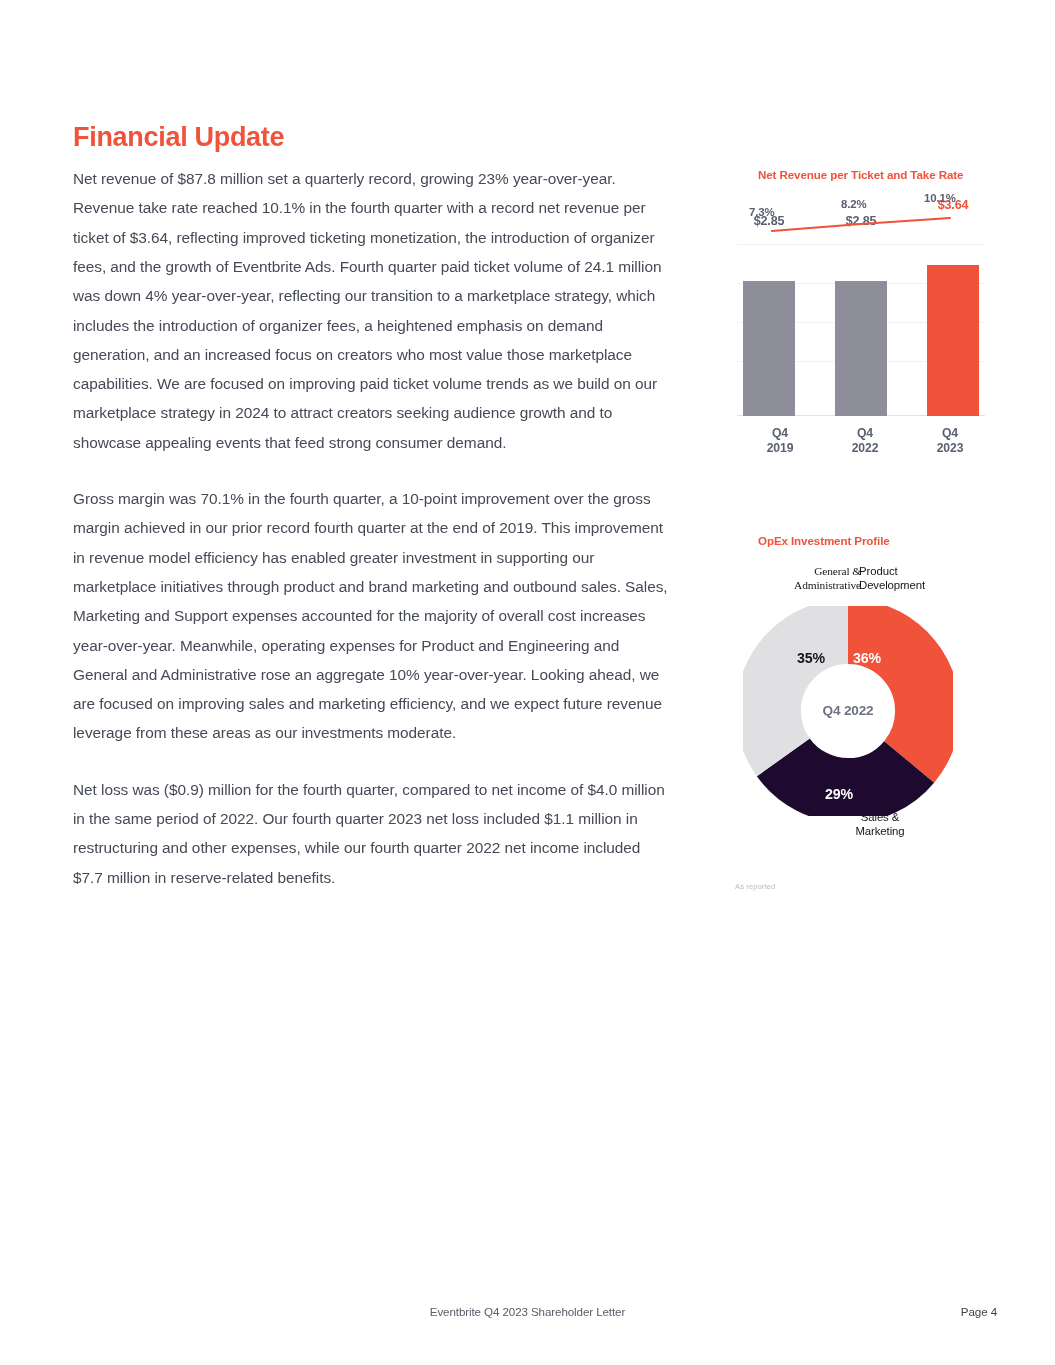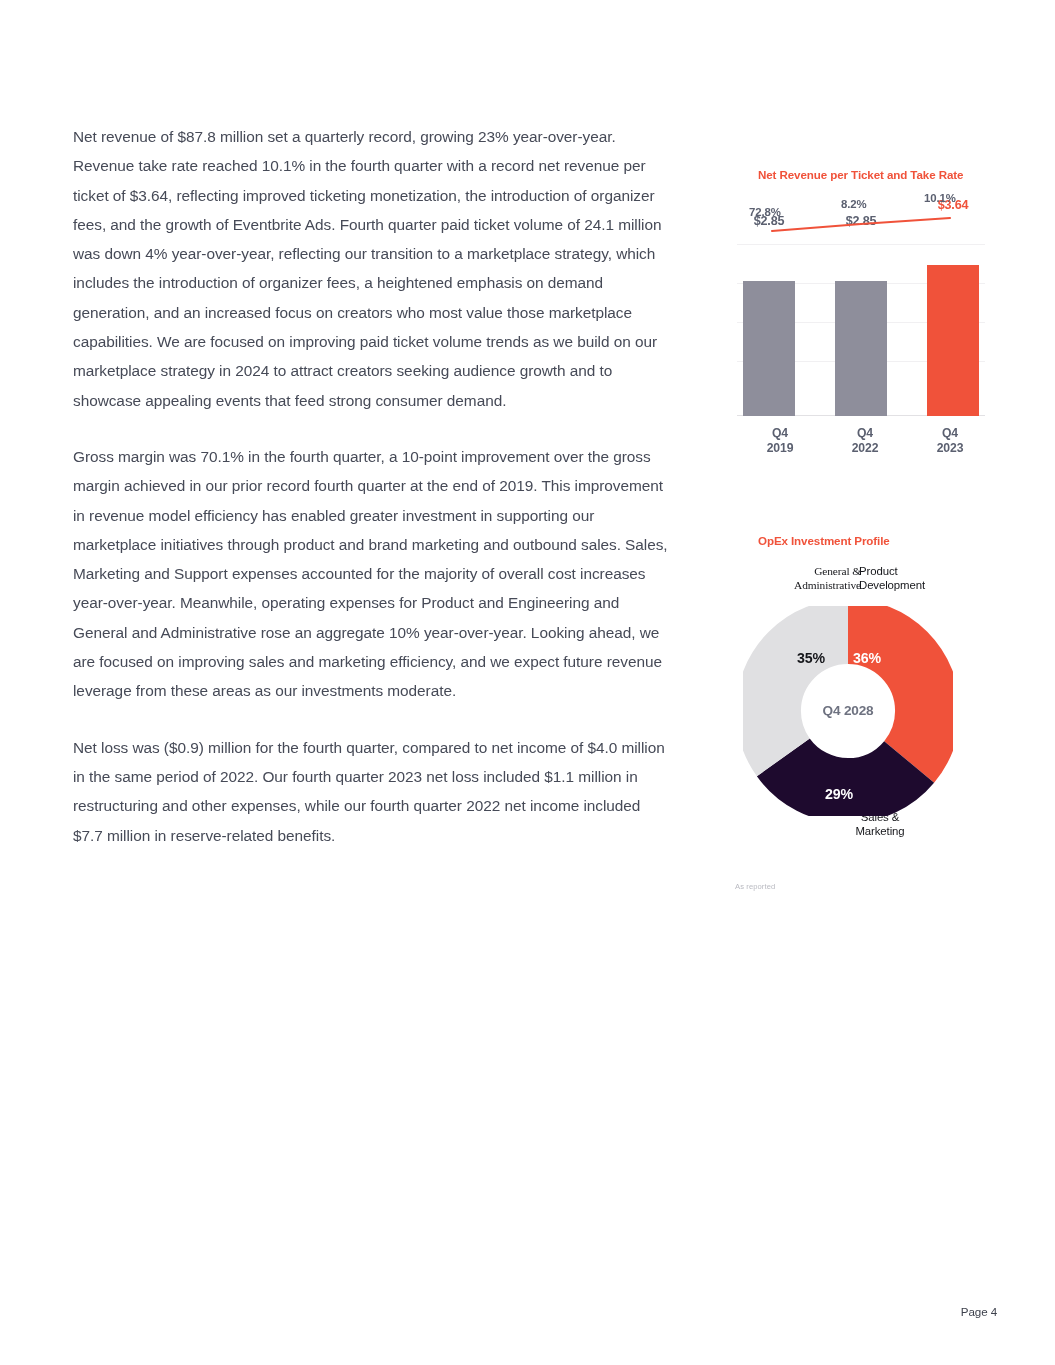--- a/index.html
+++ b/index.html
@@ -252,20 +252,21 @@
     color: #3D414C;
     letter-spacing: -0.1px;
   }
 </style>
 </head>
 <body>
 
 <div class="page">
 
   <div class="content-col">
+    <h1 class="section-title">Financial Update</h1>
 
     <p class="body-par">Net revenue of $87.8 million set a quarterly record, growing 23% year-over-year. Revenue take rate reached 10.1% in the fourth quarter with a record net revenue per ticket of $3.64, reflecting improved ticketing monetization, the introduction of organizer fees, and the growth of Eventbrite Ads. Fourth quarter paid ticket volume of 24.1 million was down 4% year-over-year, reflecting our transition to a marketplace strategy, which includes the introduction of organizer fees, a heightened emphasis on demand generation, and an increased focus on creators who most value those marketplace capabilities. We are focused on improving paid ticket volume trends as we build on our marketplace strategy in 2024 to attract creators seeking audience growth and to showcase appealing events that feed strong consumer demand.</p>
 
     <p class="body-par">Gross margin was 70.1% in the fourth quarter, a 10-point improvement over the gross margin achieved in our prior record fourth quarter at the end of 2019. This improvement in revenue model efficiency has enabled greater investment in supporting our marketplace initiatives through product and brand marketing and outbound sales. Sales, Marketing and Support expenses accounted for the majority of overall cost increases year-over-year. Meanwhile, operating expenses for Product and Engineering and General and Administrative rose an aggregate 10% year-over-year. Looking ahead, we are focused on improving sales and marketing efficiency, and we expect future revenue leverage from these areas as our investments moderate.</p>
 
     <p class="body-par">Net loss was ($0.9) million for the fourth quarter, compared to net income of $4.0 million in the same period of 2022. Our fourth quarter 2023 net loss included $1.1 million in restructuring and other expenses, while our fourth quarter 2022 net income included $7.7 million in reserve-related benefits.</p>
   </div>
 
   <div class="charts-col">
 
@@ -295,21 +296,21 @@
             <div class="bar-value accent">$3.64</div>
             <div class="bar-rect accent" style="height:79%"></div>
           </div>
         </div>
 
         <svg class="rate-svg" viewBox="0 0 248 240" preserveAspectRatio="none">
           <polyline points="35,33 124,26 213,20" fill="none" stroke="#F0523A" stroke-width="2.1" stroke-linecap="round" stroke-linejoin="round"></polyline>
         </svg>
 
         <div class="rate-labels">
-          <span class="rate-label" style="left:12px; top:8px;">72.8%</span>
+          <span class="rate-label" style="left:12px; top:8px;">7.3%</span>
           <span class="rate-label" style="left:104px; top:0px;">8.2%</span>
           <span class="rate-label" style="left:187px; top:-6px;">10.1%</span>
         </div>
 
         <div class="axis-layer">
           <div class="axis-slot">
             <div>Q4</div>
             <div>2019</div>
           </div>
           <div class="axis-slot">
@@ -347,29 +348,30 @@
           <g transform="rotate(-90 21 21)">
 
             <circle r="15.915" cx="21" cy="21" fill="transparent" stroke="#F0523A" stroke-width="13" stroke-dasharray="36 64" stroke-dashoffset="0"></circle>
 
             <circle r="15.915" cx="21" cy="21" fill="transparent" stroke="#1E0A2E" stroke-width="13" stroke-dasharray="29 71" stroke-dashoffset="-36"></circle>
 
             <circle r="15.915" cx="21" cy="21" fill="transparent" stroke="#E0E0E2" stroke-width="13" stroke-dasharray="35 65" stroke-dashoffset="-65"></circle>
           </g>
         </svg>
 
-        <div class="donut-center-label">Q4 2028</div>
+        <div class="donut-center-label">Q4 2022</div>
 
         <span class="slice-pct ga">35%</span>
         <span class="slice-pct pd">36%</span>
         <span class="slice-pct sm">29%</span>
 
         <div class="footnote">As reported</div>
       </div>
     </div>
 
   </div>
 
   <div class="footer">
+    <div class="footer-center">Eventbrite Q4 2023 Shareholder Letter</div>
     <div class="footer-page">Page  4</div>
   </div>
 
 </div>
 
 </body></html>

